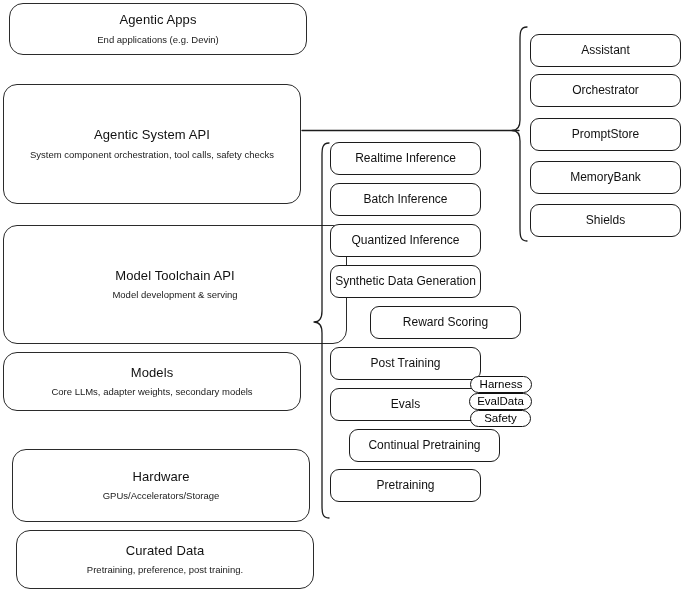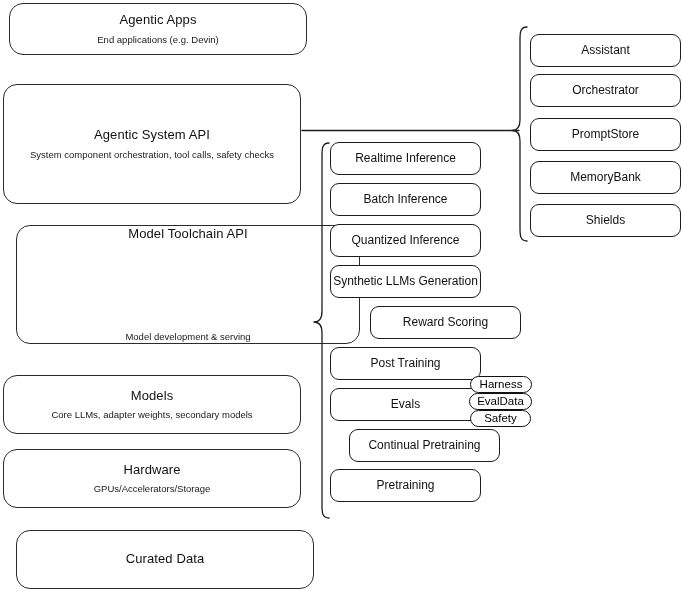--- a/index.html
+++ b/index.html
@@ -111,50 +111,51 @@
   <div class="node layer" style="left:9px; top:3px; width:298px; height:52px;">
     <div class="title">Agentic Apps</div>
     <div class="subtitle">End applications (e.g. Devin)</div>
   </div>
 
   <div class="node layer" style="left:3px; top:84px; width:298px; height:120px;">
     <div class="title">Agentic System API</div>
     <div class="subtitle">System component orchestration, tool calls, safety checks</div>
   </div>
 
-  <div class="node layer" style="left:16px; top:225px; width:344px; height:119px;justify-content:space-between;">
+  <div class="node layer" style="left:3px; top:225px; width:344px; height:119px;">
     <div class="title">Model Toolchain API</div>
     <div class="subtitle">Model development &amp; serving</div>
   </div>
 
-  <div class="node layer" style="left:3px; top:375px; width:298px; height:59px;">
+  <div class="node layer" style="left:3px; top:352px; width:298px; height:59px;">
     <div class="title">Models</div>
     <div class="subtitle">Core LLMs, adapter weights, secondary models</div>
   </div>
 
-  <div class="node layer" style="left:3px; top:449px; width:298px; height:59px;">
+  <div class="node layer" style="left:12px; top:449px; width:298px; height:73px;">
     <div class="title">Hardware</div>
     <div class="subtitle">GPUs/Accelerators/Storage</div>
   </div>
 
   <div class="node layer" style="left:16px; top:530px; width:298px; height:59px;">
     <div class="title">Curated Data</div>
+    <div class="subtitle">Pretraining, preference, post training.</div>
   </div>
 
   <div class="node cap" style="left:330px; top:142px; width:151px;">
     <span>Realtime Inference</span>
   </div>
   <div class="node cap" style="left:330px; top:183px; width:151px;">
     <span>Batch Inference</span>
   </div>
   <div class="node cap" style="left:330px; top:224px; width:151px;">
     <span>Quantized Inference</span>
   </div>
   <div class="node cap" style="left:330px; top:265px; width:151px;">
-    <span>Synthetic LLMs Generation</span>
+    <span>Synthetic Data Generation</span>
   </div>
   <div class="node cap" style="left:330px; top:306px; width:151px;margin-left:40px;">
     <span>Reward Scoring</span>
   </div>
   <div class="node cap" style="left:330px; top:347px; width:151px;">
     <span>Post Training</span>
   </div>
   <div class="node cap" style="left:330px; top:388px; width:151px;">
     <span>Evals</span>
   </div>

